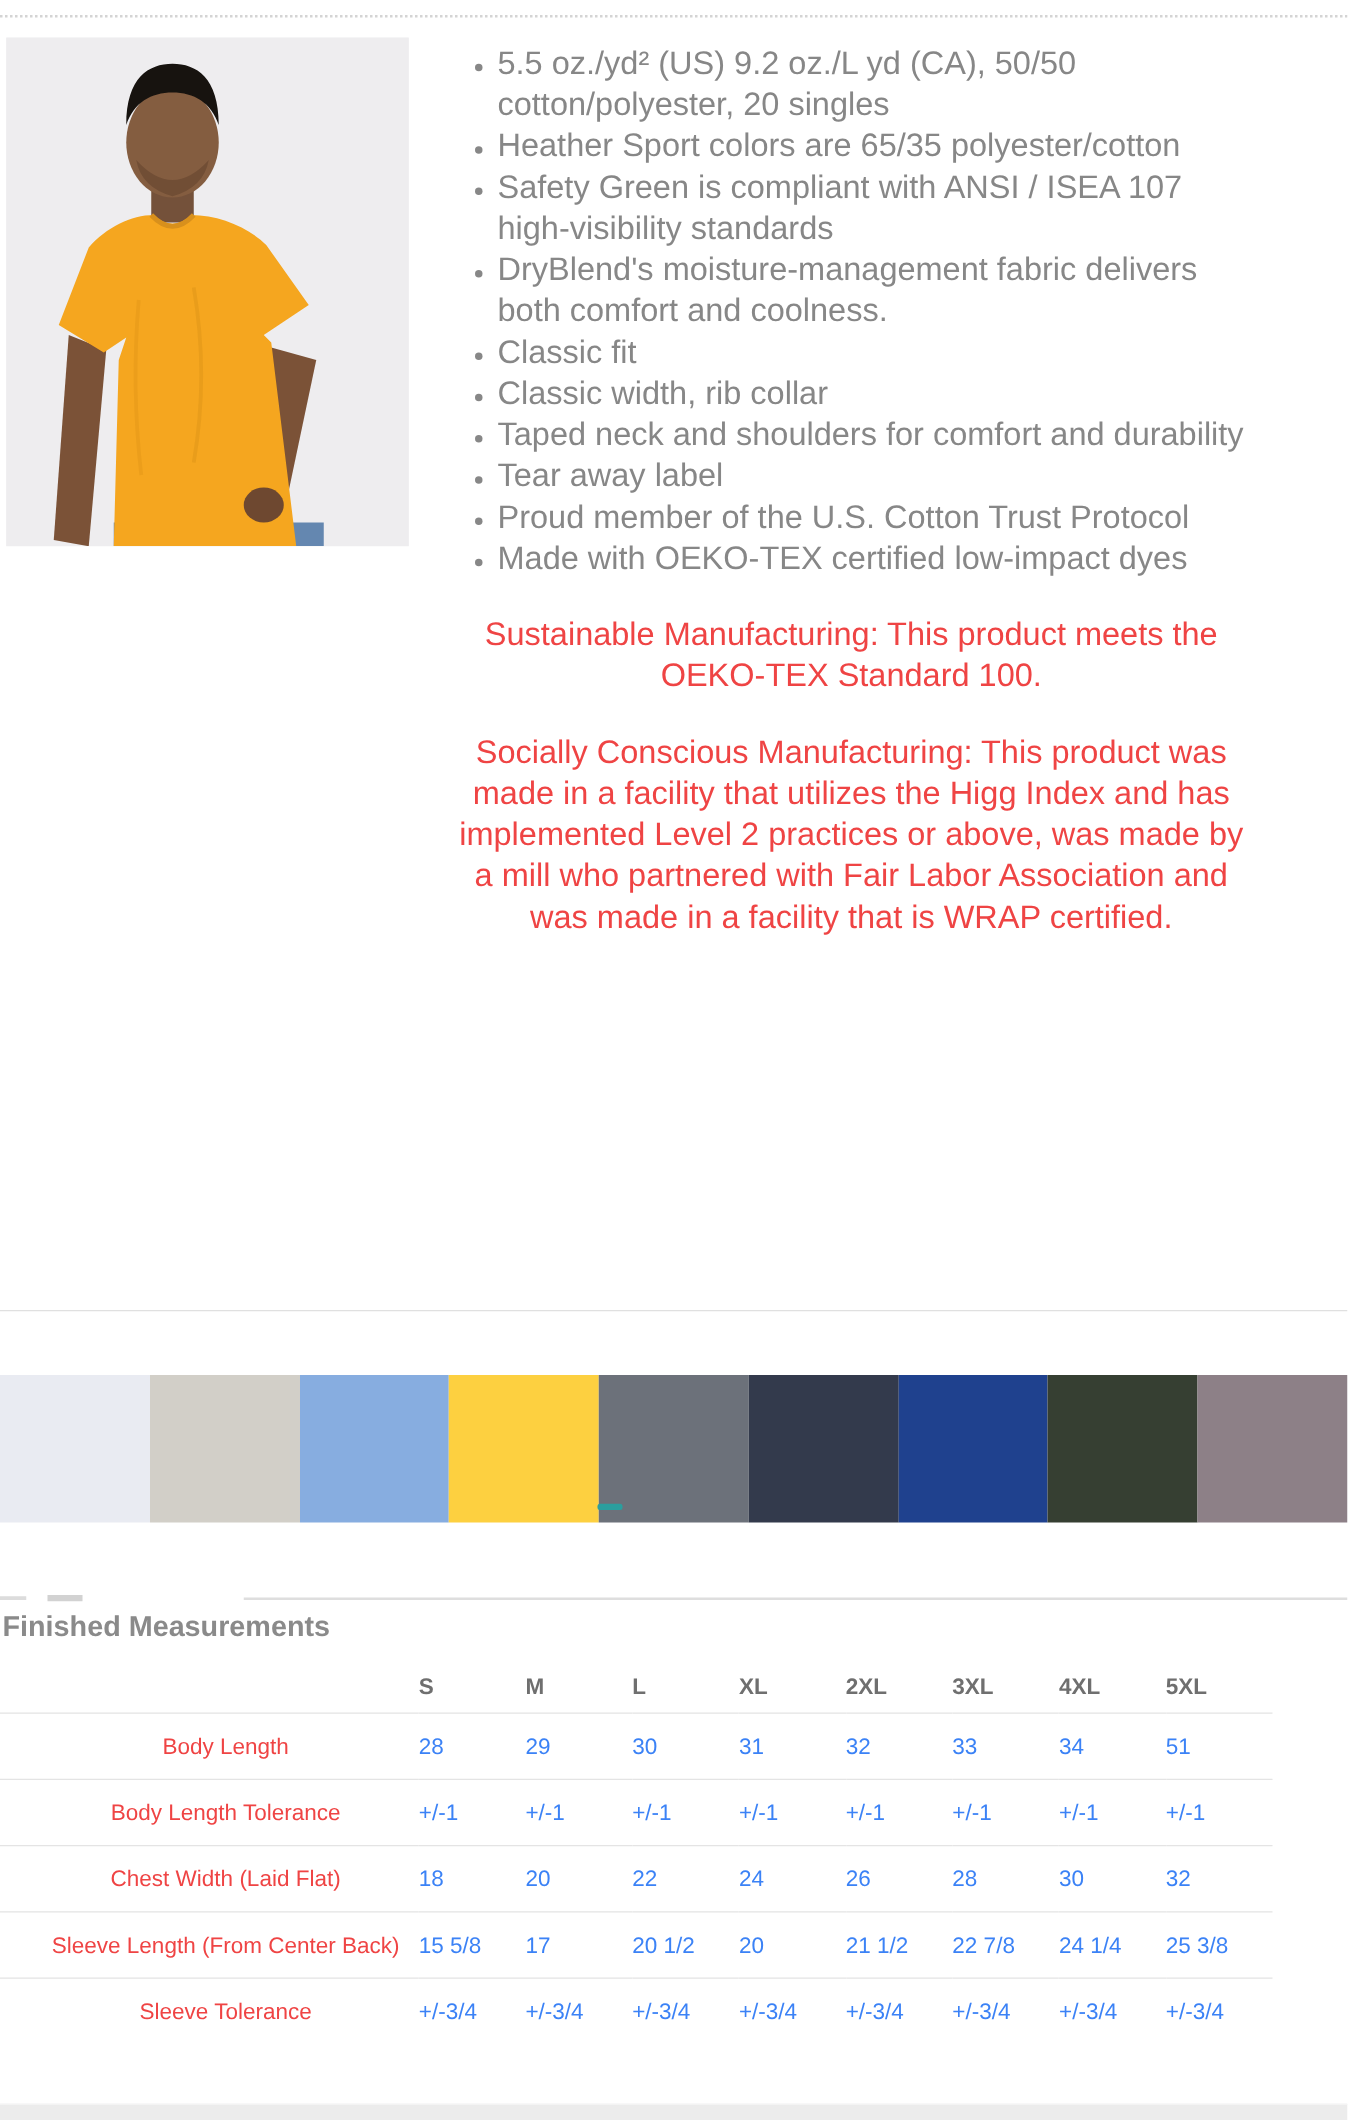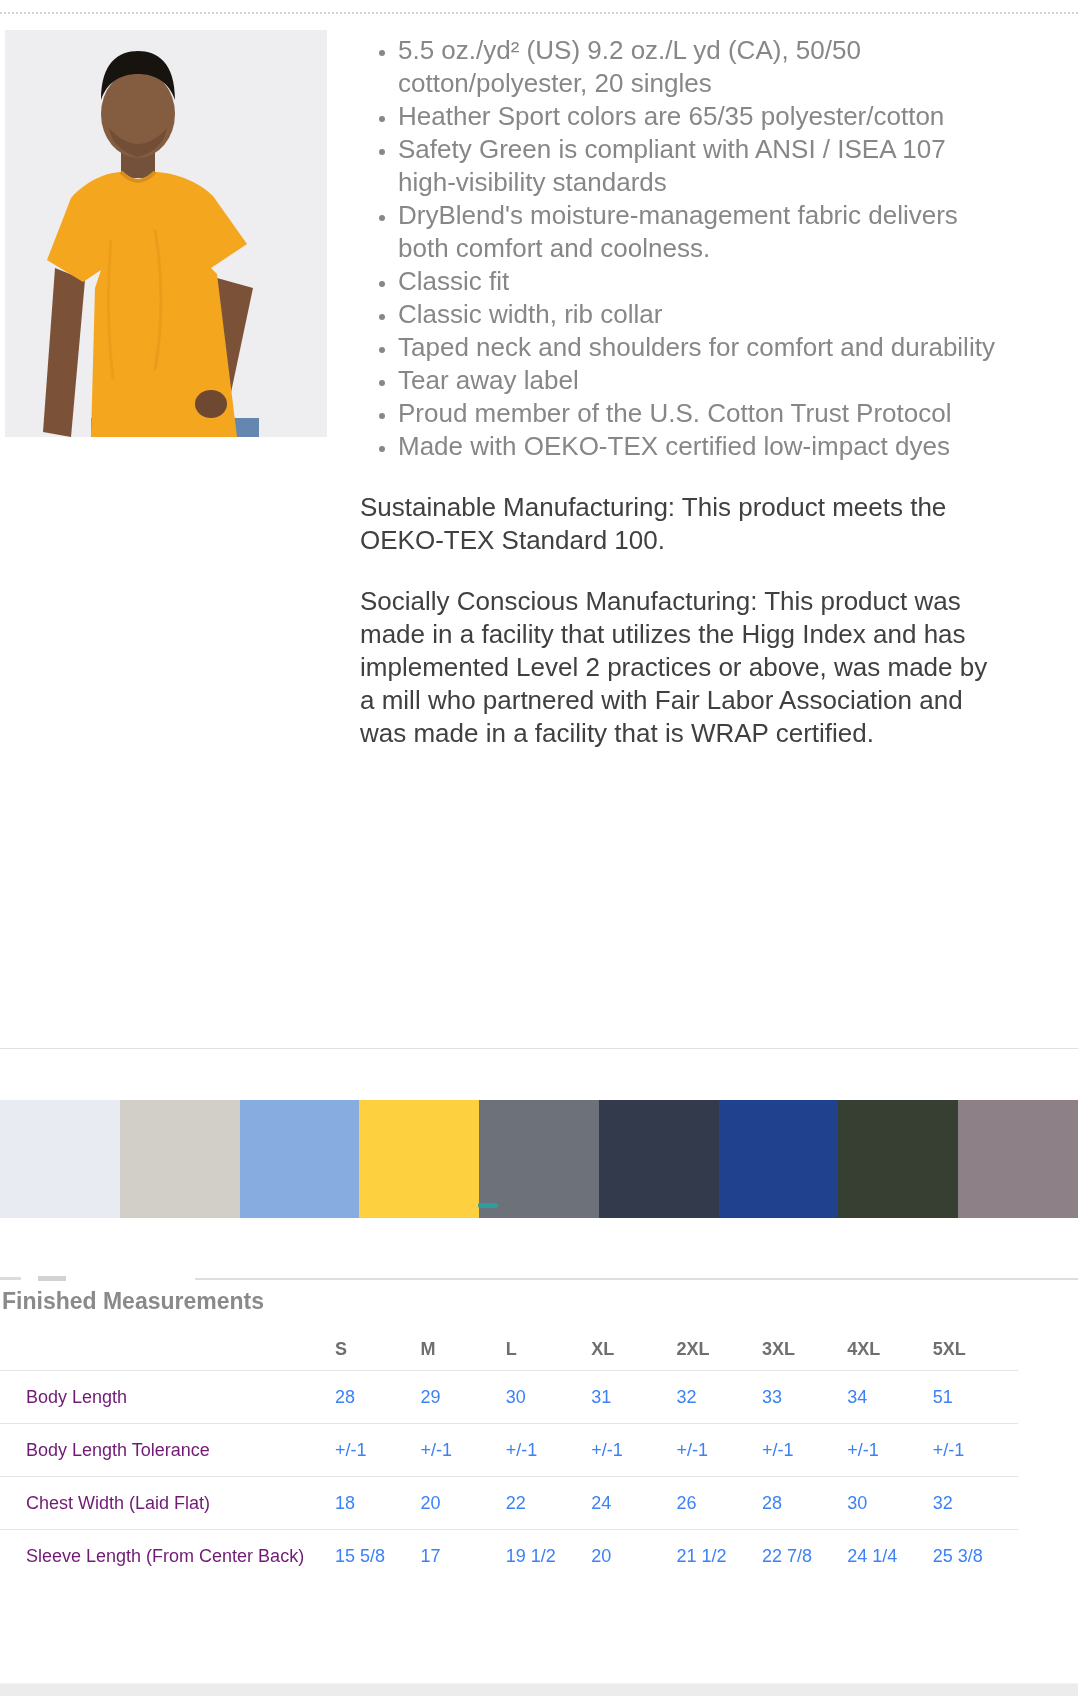--- a/index.html
+++ b/index.html
@@ -8,35 +8,35 @@
     font-family:"Liberation Sans", sans-serif;overflow:hidden;
   }
   .top-dotted{position:absolute;left:0;top:12px;width:1078px;height:0;border-top:2px dotted #d4d4d4;}
   .photo{position:absolute;left:5px;top:30px;width:322px;height:407px;background:#eeedef;overflow:hidden;}
   .content{position:absolute;left:360px;top:30px;width:642px;color:#878787;}
   ul.features{margin:4px 0 0 0;padding:0 0 0 38px;font-size:26px;line-height:33px;}
   ul.features li{padding:0;margin:0;}
   ul.features li::marker{color:#878787;font-size:20px;}
   .sus-heading{margin:16px 0 0 0;font-size:26px;line-height:36px;font-weight:bold;
     text-decoration:underline;text-decoration-thickness:2px;text-underline-offset:4px;color:#868686;}
-  .para{margin:28px 0 0 0;font-size:26px;line-height:33px;color:#404040;}
+  .para{margin:28px 0 0 0;font-size:26px;line-height:33px;color:#ef4444;text-align:center;}
   .divider{position:absolute;left:0;top:1048px;width:1078px;height:0;border-top:1px solid #e0e0e0;}
   .swatch-strip{position:absolute;left:0;top:1100px;width:1078px;height:118px;display:flex;}
   .swatch{flex:1 1 0;height:118px;}
   .teal-dash{position:absolute;left:478px;top:1203px;width:20px;height:5px;border-radius:2px;}
   .remnant-a{position:absolute;left:0;top:1277px;width:21px;height:3px;background:#dcdcdc;}
   .remnant-b{position:absolute;left:38px;top:1276px;width:28px;height:5px;background:#d2d2d2;}
   .remnant-line{position:absolute;left:195px;top:1278px;width:883px;height:2px;background:#dedede;}
   .measure-title{position:absolute;left:2px;top:1288px;font-size:23px;color:#8a8a8a;font-weight:bold;}
   table.measurements{position:absolute;left:0;top:1330px;width:1018px;border-collapse:collapse;
     font-size:18px;table-layout:fixed;}
   table.measurements col.lbl{width:335px;}
   table.measurements th{text-align:left;font-weight:bold;color:#6f6f6f;padding:9px 0 10px 0;}
   table.measurements td{text-align:left;color:#3b82f6;padding:16px 0 15px 0;border-top:1px solid #e4e4e4;}
-  table.measurements td.rowlabel{color:#701a75;padding-left:26px;}
+  table.measurements td.rowlabel{color:#ef4444;padding-left:26px;text-align:center;}
   .bottom-bar{position:absolute;left:0;top:1683px;width:1078px;height:13px;background:#ececec;border-top:1px solid #f4f4f4;}
 </style>
 </head>
 <body>
 
 <div class="top-dotted"></div>
 
 <div class="photo">
   <svg viewBox="0 0 322 407" width="322" height="407" xmlns="http://www.w3.org/2000/svg" aria-hidden="true">
     <rect width="322" height="407" fill="#eeedef"></rect>
@@ -140,23 +140,34 @@
         <td>24</td>
         <td>26</td>
         <td>28</td>
         <td>30</td>
         <td>32</td>
       </tr>
       <tr>
         <td class="rowlabel">Sleeve Length (From Center Back)</td>
         <td>15 5/8</td>
         <td>17</td>
-        <td>19 1/2</td>
+        <td>20 1/2</td>
         <td>20</td>
         <td>21 1/2</td>
         <td>22 7/8</td>
         <td>24 1/4</td>
         <td>25 3/8</td>
+      </tr>
+      <tr>
+        <td class="rowlabel">Sleeve Tolerance</td>
+        <td>+/-3/4</td>
+        <td>+/-3/4</td>
+        <td>+/-3/4</td>
+        <td>+/-3/4</td>
+        <td>+/-3/4</td>
+        <td>+/-3/4</td>
+        <td>+/-3/4</td>
+        <td>+/-3/4</td>
       </tr>
     </tbody>
 </table>
 
 <div class="bottom-bar"></div>
 
 </body></html>

